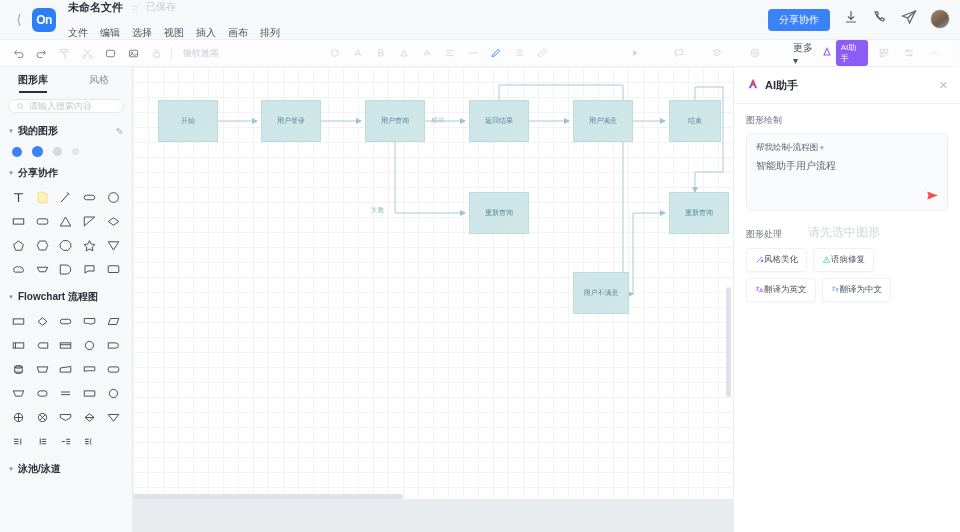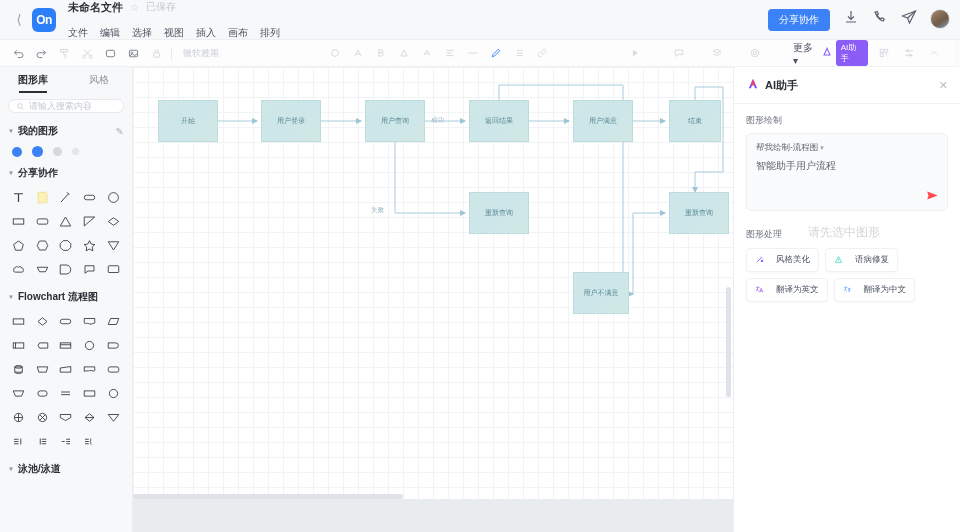--- a/index.html
+++ b/index.html
@@ -185,21 +185,21 @@
     position: absolute; right: 8px; bottom: 6px; color: #ff4d4f;
     font-size: 13px; cursor: pointer; line-height: 1;
   }
   .ai-proc-head {
     display: flex; align-items: flex-end; gap: 7px; padding: 13px 12px 7px;
   }
   .ai-proc-title { font-size: 9px; color: #6d747f; }
   .ai-proc-hint { font-size: 12px; color: #d2d6db; margin-left: 19px; }
   .chip-wrap { display: flex; flex-wrap: wrap; gap: 6px; padding: 0 12px; }
   .chip {
-    display: flex; align-items: center; gap: 12px;
+    display: flex; align-items: center; gap: 0;
     background: #fff; border: 1px solid #f0f1f3; border-radius: 4px;
     padding: 5px 8px; font-size: 8.5px; color: #4b5361; cursor: pointer;
     box-shadow: 0 1px 2px rgba(0,0,0,0.03);
   }
   .chip .cicon { font-size: 9px; }
 </style>
 </head>
 <body>
 
 <div class="app">

